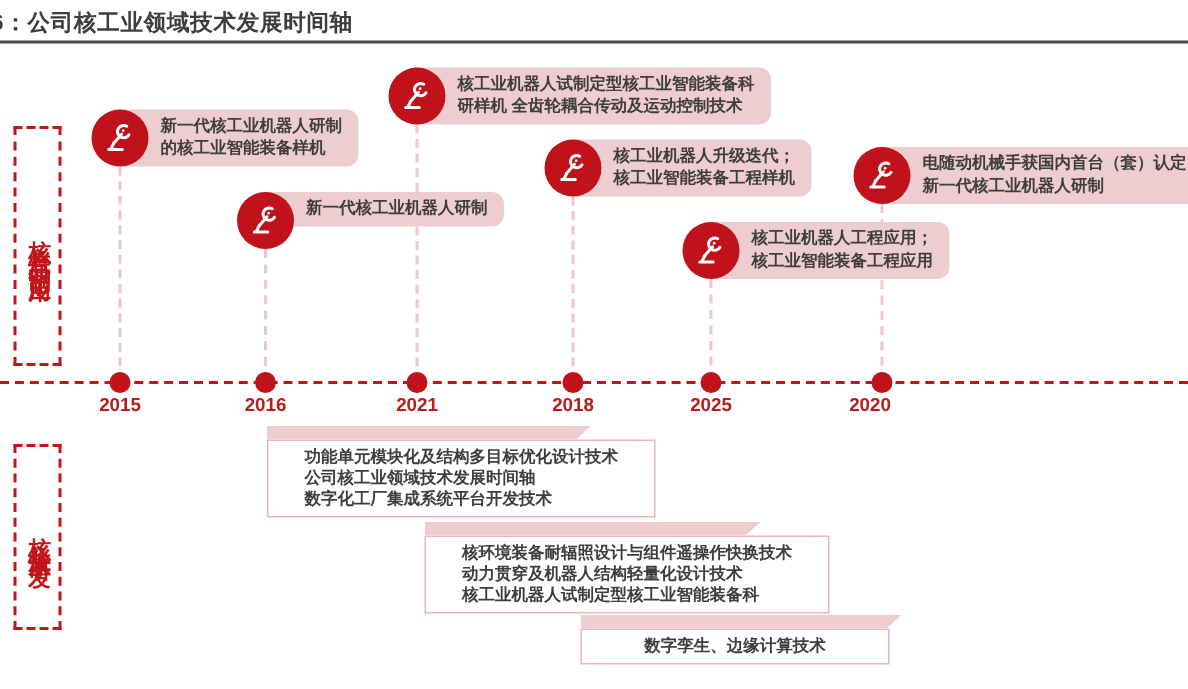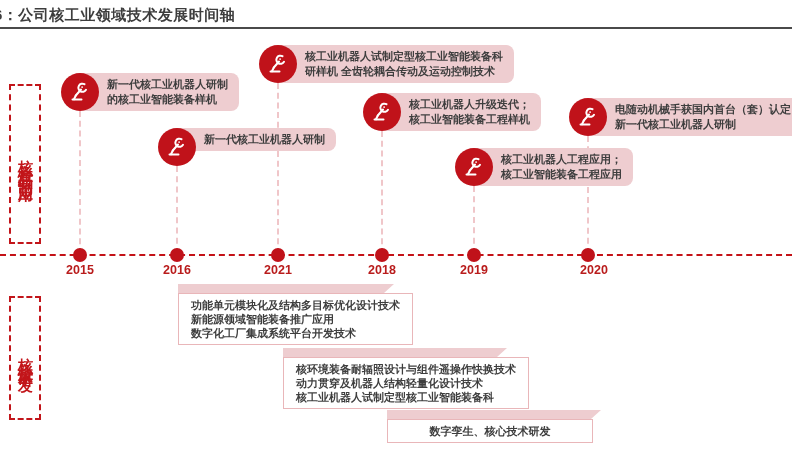--- a/index.html
+++ b/index.html
@@ -31,21 +31,21 @@
   .callout{ position:absolute; display:flex; align-items:flex-start; z-index:2; }
   .evt-icon{ width:38px; height:38px; border-radius:50%; background:#c0121a; flex:none; z-index:2;
     display:flex; align-items:center; justify-content:center; }
   .evt-icon svg{ width:24px; height:24px; }
   .pill{ margin-left:-28px; padding:4px 11px 4px 36px; background:#eecdd0; border-radius:8px;
     font-size:11px; font-weight:bold; color:#3e3e3e; line-height:15px; white-space:nowrap; }
 
   
   .strip{ position:absolute; height:9px; background:#eecdd0;
     clip-path:polygon(0 0,100% 0,calc(100% - 10px) 100%,0 100%); }
-  .tech-box{ position:absolute; background:#fff; border:1px solid #e9b6b9; padding:4px 12px;
+  .tech-box{ position:absolute; background:#fff; border:1px solid #e9b6b9; padding:4px 24px;
     font-size:11px; font-weight:bold; color:#3e3e3e; line-height:14px; white-space:nowrap; }
   .tech-box.center{ text-align:center; min-width:206px; }
 </style>
 </head>
 <body>
 
 <div class="canvas">
 
   <div class="title">6：公司核工业领域技术发展时间轴</div>
   <div class="title-rule"></div>
@@ -66,22 +66,22 @@
   <div class="dot" style="left:170px"></div>
   <div class="dot" style="left:271px"></div>
   <div class="dot" style="left:375px"></div>
   <div class="dot" style="left:467px"></div>
   <div class="dot" style="left:581px"></div>
 
   <div class="year" style="left:50px">2015</div>
   <div class="year" style="left:147px">2016</div>
   <div class="year" style="left:248px">2021</div>
   <div class="year" style="left:352px">2018</div>
-  <div class="year" style="left:444px">2019</div>
-  <div class="year" style="left:564px">2020</div>
+  <div class="year" style="left:444px">2025</div>
+  <div class="year" style="left:550px">2020</div>
 
   <div class="callout" style="left:61px;top:73px">
     <div class="evt-icon">
       <svg viewBox="0 0 24 24">
           <g stroke="#fff" fill="none" stroke-width="2" stroke-linecap="round" stroke-linejoin="round">
             <path d="M16.5 4.2 A4.1 4.1 0 1 0 18 9.8"></path>
             <circle cx="14.1" cy="7.1" r="0.9" fill="#fff" stroke="none"></circle>
             <path d="M13 9.5 L7.8 15.5"></path>
             <path d="M7.8 15.5 L6 19.3"></path>
             <path d="M4.5 19.6 L13.5 19.6"></path>
@@ -179,29 +179,29 @@
     </div>
     <div class="pill">
       <div>电随动机械手获国内首台（套）认定</div>
       <div>新一代核工业机器人研制</div>
     </div>
   </div>
 
   <div class="strip" style="left:178px;top:284px;width:216px"></div>
   <div class="tech-box" style="left:178px;top:293px">
     <div>功能单元模块化及结构多目标优化设计技术</div>
-    <div>新能源领域智能装备推广应用</div>
+    <div>公司核工业领域技术发展时间轴</div>
     <div>数字化工厂集成系统平台开发技术</div>
   </div>
 
   <div class="strip" style="left:283px;top:348px;width:224px"></div>
   <div class="tech-box" style="left:283px;top:357px">
     <div>核环境装备耐辐照设计与组件遥操作快换技术</div>
     <div>动力贯穿及机器人结构轻量化设计技术</div>
     <div>核工业机器人试制定型核工业智能装备科</div>
   </div>
 
   <div class="strip" style="left:387px;top:410px;width:214px"></div>
   <div class="tech-box center" style="left:387px;top:419px">
-    <div>数字孪生、核心技术研发</div>
+    <div>数字孪生、边缘计算技术</div>
   </div>
 
 </div>
 
 </body></html>

